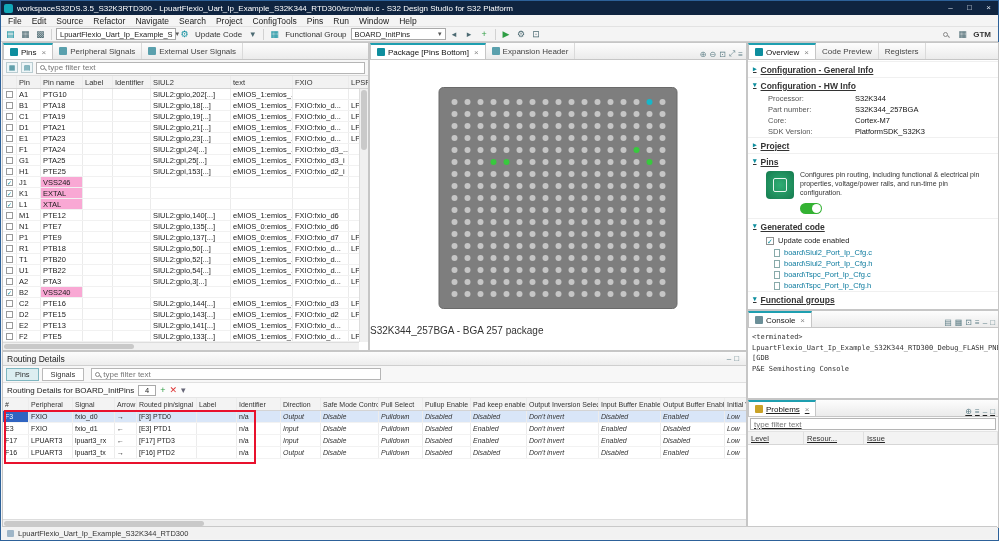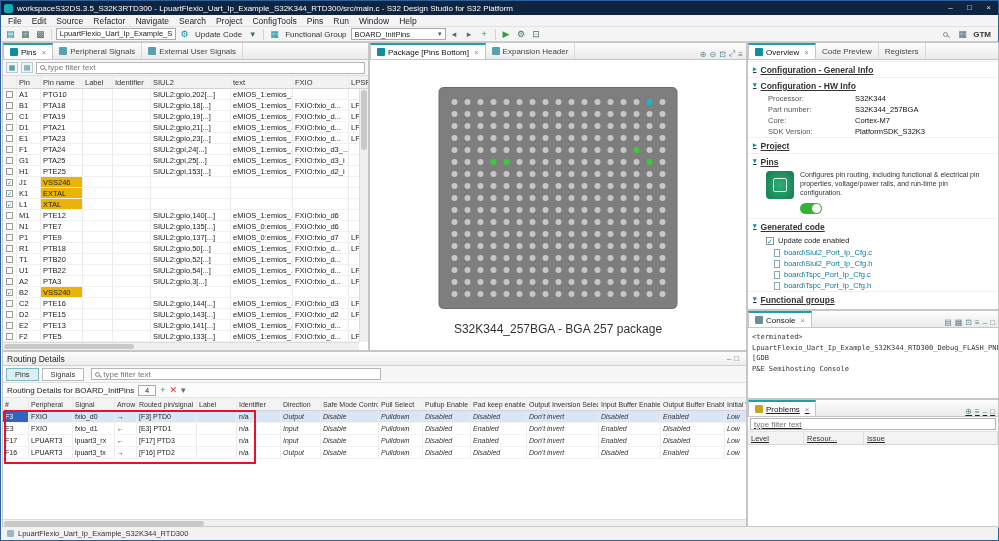--- a/index.html
+++ b/index.html
@@ -49,34 +49,34 @@
   .pins-toolrow{height:16px;display:flex;align-items:center;gap:3px;padding:0 3px;background:#f7f7f7;border-bottom:1px solid #ddd;}
   .mini-ico{width:12px;height:11px;border:1px solid #b9ccd1;background:#eef6f8;color:#2a7d8c;font-size:7px;display:flex;align-items:center;justify-content:center;}
   .phead{display:flex;background:#f2f2f2;border-bottom:1px solid #d3d3d3;height:13px;align-items:center;font-size:7.5px;color:#333;}
   .prow{display:flex;height:11px;align-items:center;border-bottom:1px solid #f1f1f1;font-size:7.5px;color:#222;}
   .pcell{padding:0 2px;border-right:1px solid #ebebeb;overflow:hidden;white-space:nowrap;flex:none;height:100%;display:flex;align-items:center;}
   .w-chk{width:14px;justify-content:center;}
   .w-pin{width:24px;}.w-name{width:42px;}.w-label{width:30px;}.w-id{width:38px;}
   .w-s{width:80px;}.w-e{width:62px;}.w-f{width:56px;}.w-l{width:54px;}
   .chk{width:7px;height:7px;border:1px solid #9a9a9a;background:#fff;font-size:6px;line-height:6px;text-align:center;color:#0e8e9e;}
   .chk.on{background:#eafvf;}
-  .gray-name{background:#eab308;}
+  .gray-name{background:#f9a8d4;}
   .vscroll{position:absolute;top:46px;right:0;width:9px;bottom:8px;background:#f0f0f0;border-left:1px solid #ddd;}
   .vthumb{position:absolute;top:1px;left:1px;right:1px;height:60px;background:#c9c9c9;border-radius:3px;}
   .hscroll{position:absolute;left:0;right:9px;bottom:0;height:8px;background:#f0f0f0;border-top:1px solid #ddd;}
   .hthumb{position:absolute;left:1px;top:1px;bottom:1px;width:130px;background:#c9c9c9;border-radius:3px;}
 
   
   .pkg-body{position:absolute;top:18px;left:0;right:0;bottom:0;background:#fff;}
   .pkg{position:absolute;left:50%;top:26px;transform:translateX(-50%);background:#7e7e7e;border:1px solid #6a6a6a;border-radius:5px;padding:8px;}
   .pkg-row{display:flex;}
   .dot{width:6px;height:6px;border-radius:50%;background:#c6c6c6;margin:3px 3.5px;flex:none;}
   .dot.green{background:#38c93e;}
   .dot.teal{background:#17b7c9;}
-  .pkg-caption{position:absolute;left:0;right:0;bottom:14px;text-align:center;font-size:12px;color:#333;}
+  .pkg-caption{position:absolute;left:0;right:0;bottom:14px;text-align:left;font-size:10px;color:#333;}
 
   
   .ov-body{position:absolute;top:18px;left:0;right:0;bottom:0;overflow:hidden;background:#fff;}
   .sec-h{display:flex;align-items:flex-start;gap:4px;padding:3px 5px 2px 5px;font-size:8.5px;font-weight:bold;color:#333;border-top:1px solid #f0f0f0;text-decoration:underline;}
   .sec-h .chev{color:#0e8e9e;font-size:7px;}
   .kv{display:flex;font-size:7.5px;padding:1px 0 1px 20px;gap:29px;}
   .kv .k{width:58px;color:#555;flex:none;}
   .kv .v{color:#111;}
   .pins-desc-row{display:flex;gap:6px;padding:2px 8px 2px 18px;}
   .chip-icon{width:28px;height:28px;border-radius:4px;background:radial-gradient(circle at 50% 50%,#2fae74,#157a4e);flex:none;position:relative;}
@@ -151,21 +151,21 @@
         <span class="menu-item">Window</span>
         <span class="menu-item">Help</span>
       </span>
   </div>
 
   <div class="toolbar">
     <span class="tbtn teal">▤</span>
     <span class="tbtn">▦</span>
     <span class="tbtn">▩</span>
     <span class="sep"></span>
-    <span class="combo" style="width:120px;flex-direction:column;">
+    <span class="combo" style="width:120px;">
       <span>LpuartFlexio_Uart_Ip_Example_S</span>
       <span class="cdn" style="margin-left:auto;">▾</span>
     </span>
     <span class="tbtn teal">⚙</span>
     <span class="tool-label">Update Code</span>
     <span class="tbtn">▾</span>
     <span class="sep"></span>
     <span class="tbtn teal">▦</span>
     <span class="tool-label">Functional Group</span>
     <span class="combo" style="width:95px;">

